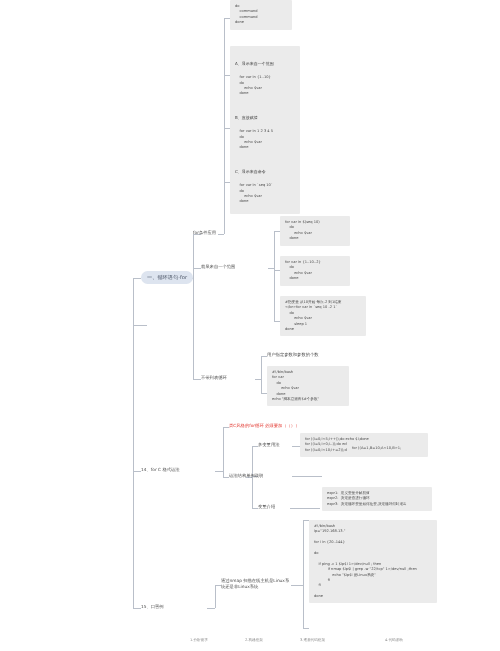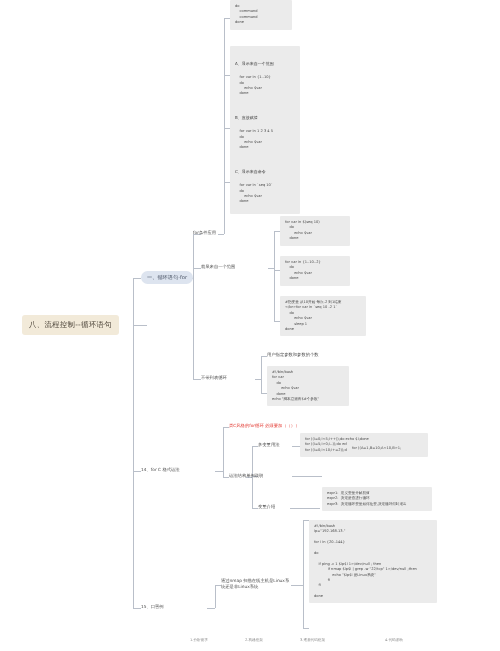--- a/index.html
+++ b/index.html
@@ -107,21 +107,20 @@
   <div class="ln lnh" style="left:290px;top:508px;width:30px;"></div>
 
   <div class="ln lnh" style="left:207px;top:608px;width:8px;"></div>
   <div class="ln lnv" style="left:215px;top:585px;height:23px;"></div>
   <div class="ln lnh" style="left:215px;top:585px;width:6px;"></div>
   <div class="ln lnh" style="left:291px;top:585px;width:12px;"></div>
   <div class="ln lnv" style="left:303px;top:520px;height:108px;"></div>
   <div class="ln lnh" style="left:303px;top:520px;width:6px;"></div>
   <div class="ln lnh" style="left:303px;top:628px;width:6px;"></div>
 
-  <div class="node root" style="left:22px;top:315px;"><span>八、流程控制--循环语句</span></div>
 
   <div class="node branch" style="left:141px;top:271px;"><span>一、循环语句-for</span></div>
   <div class="node plain" style="left:141px;top:467px;"><span>14、for C 格式语法</span></div>
   <div class="node plain" style="left:141px;top:604px;"><span>15、口害例</span></div>
 
   <div class="node plain" style="left:193px;top:230px;"><span>for条件应用</span></div>
   <div class="node plain" style="left:201px;top:264px;"><span>就显来自一个范围</span></div>
   <div class="node plain" style="left:201px;top:375px;"><span>不带列表循环</span></div>
   <div class="node plain" style="left:229px;top:473px;"><span>语法结构单例说明</span></div>
   <div class="node plain" style="left:221px;top:578px;width:72px;white-space:normal;line-height:1.5;"><span>通过nmap 扫描在线主机是Linux系统还是非Linux系统</span></div>

